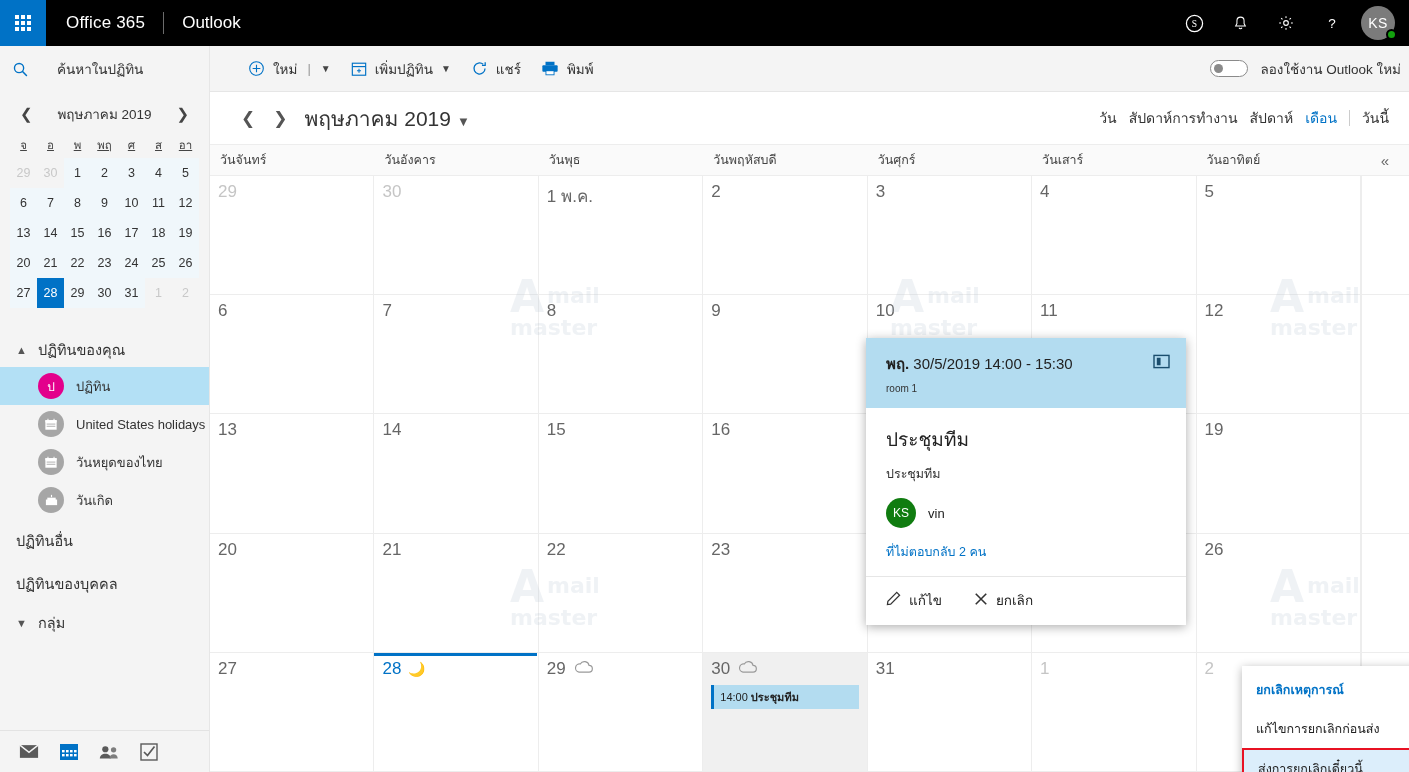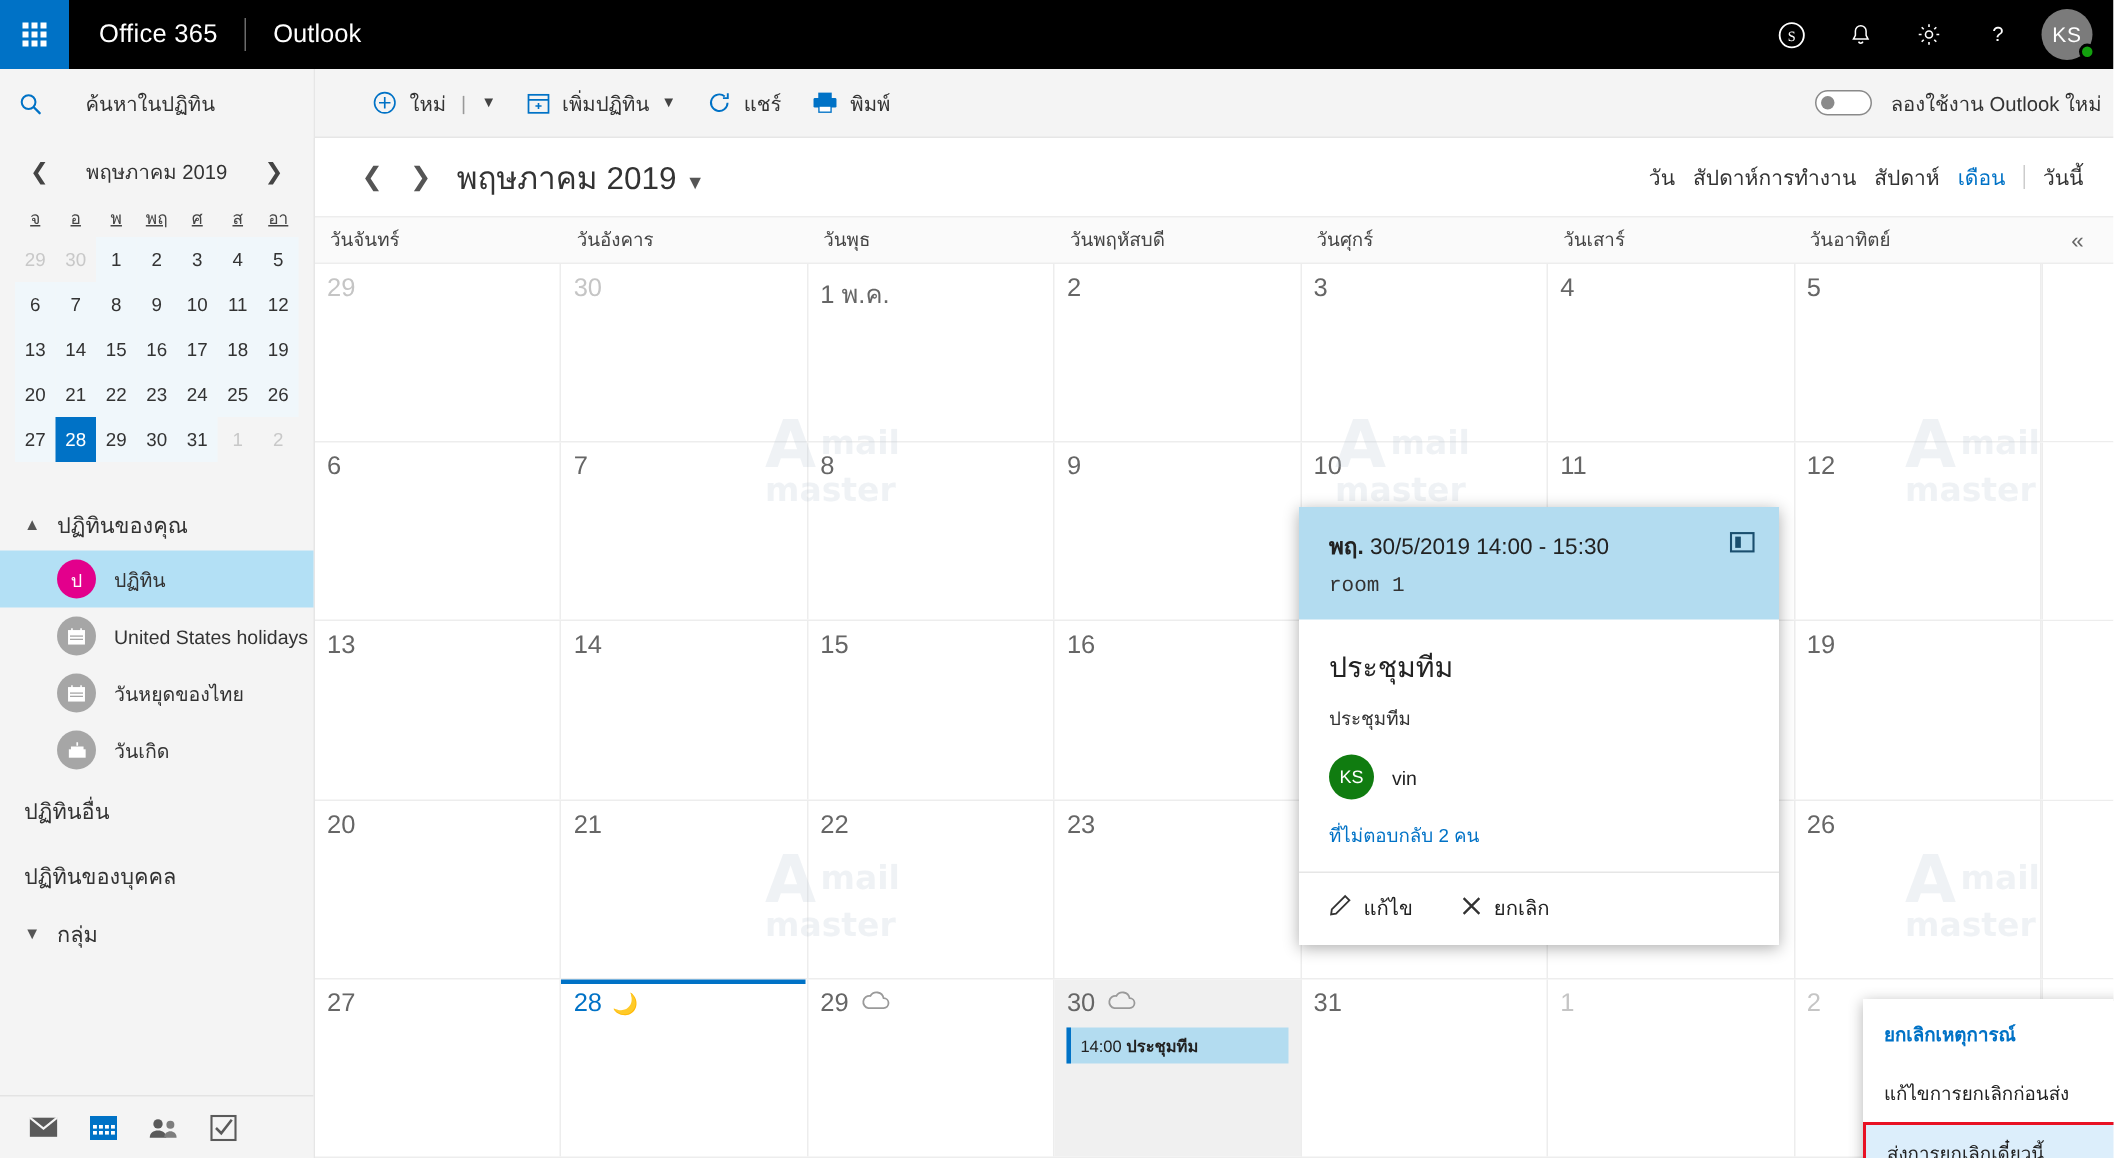--- a/index.html
+++ b/index.html
@@ -185,21 +185,21 @@
   .rail { width: 48px; border-left: 1px solid #ededed; background: #fff; }
 
   
   .popup {
     position: absolute; left: 656px; top: 292px; width: 320px;
     background: #fff; box-shadow: 0 2px 10px rgba(0,0,0,.32); z-index: 60;
   }
   .pop-head { background: #b3dcf0; padding: 14px 16px 14px 20px; position: relative; }
   .pop-when { font-size: 15px; color: #222; }
   .pop-when b { font-weight: bold; }
-  .pop-where { font-size: 14px; color: #333; margin-top: 7px; font-family: Liberation Mono, monospace; }
+  .pop-where { font-size: 10px; color: #333; margin-top: 7px; }
   .pop-expand {
     position: absolute; right: 16px; top: 16px; cursor: pointer; color: #1a4e6e;
   }
   .pop-body { padding: 16px 20px 0; }
   .pop-title { font-size: 19px; color: #222; }
   .pop-desc { font-size: 12.5px; color: #333; margin-top: 10px; }
   .pop-attendee { display: flex; align-items: center; gap: 12px; margin-top: 14px; }
   .att-av {
     width: 30px; height: 30px; border-radius: 50%; background: #107c10; color: #fff;
     font-size: 12px; display: flex; align-items: center; justify-content: center;

